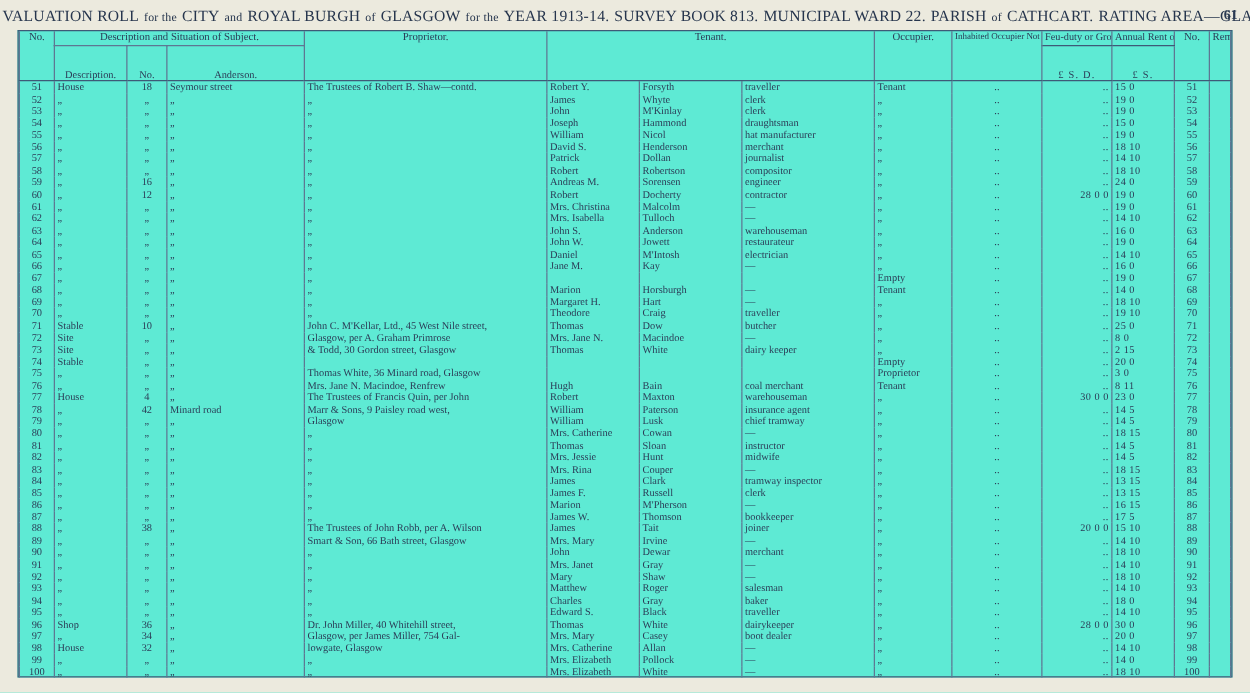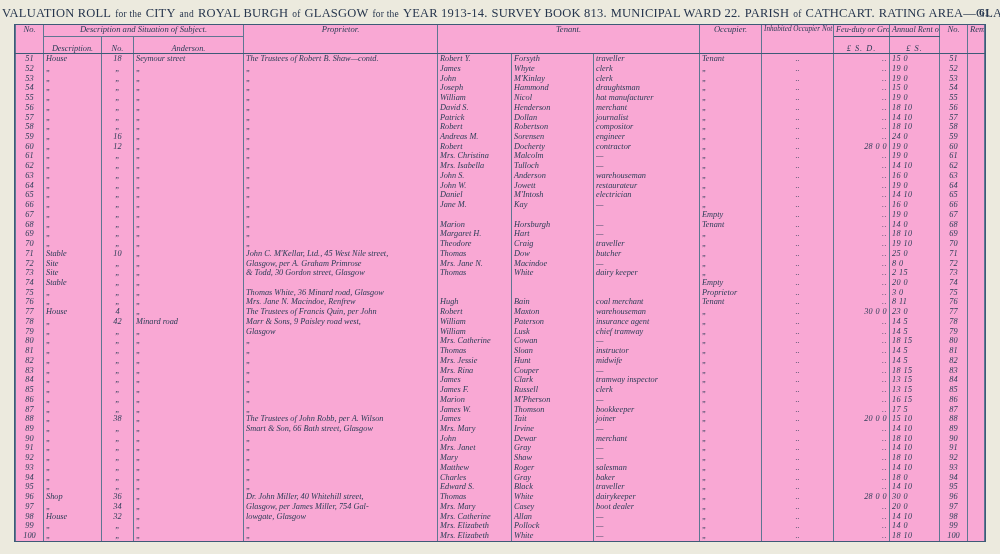--- a/index.html
+++ b/index.html
@@ -30,22 +30,21 @@
   .topbar span{margin:0 2px;}
   .folio{
     position:absolute;right:10px;top:6px;font-size:11px;font-weight:bold;
   }
   
   .frame{
     position:absolute;left:14px;top:24px;
     width:972px;height:518px;
     border:1.2px solid #3e5a77;
     box-sizing:border-box;
-    background:#f9a8d4;
-    font-style:italic;
+    background:#5eead4;
   }
   table.roll{
     width:100%;height:100%;
     border-collapse:collapse;
     table-layout:fixed;
     font-size:8.3px;
     color:#2b3d57;
   }
   table.roll th, table.roll td{
     border-left:.9px solid #5e7792;
@@ -60,21 +59,21 @@
     border-bottom:1px solid #3e5a77;
     text-align:center;
     font-weight:normal;
     font-size:8.6px;
     padding-top:3px;
     padding-bottom:2px;
     vertical-align:middle;
     line-height:10px;
   }
   thead th.grp{border-bottom:.9px solid #5e7792;padding-bottom:1px;}
-  thead tr.sub th{padding-top:7px;font-size:8.3px;}
+  thead tr.sub th{padding-top:18px;font-size:8.3px;}
   .rowsarea td{padding-top:0;padding-bottom:0;}
   
   col.c-no{width:28px;}
   col.c-desc{width:58px;}
   col.c-no2{width:32px;}
   col.c-sit{width:110px;}
   col.c-prop{width:194px;}
   col.c-tfore{width:74px;}
   col.c-tsur{width:82px;}
   col.c-tocc{width:106px;}

